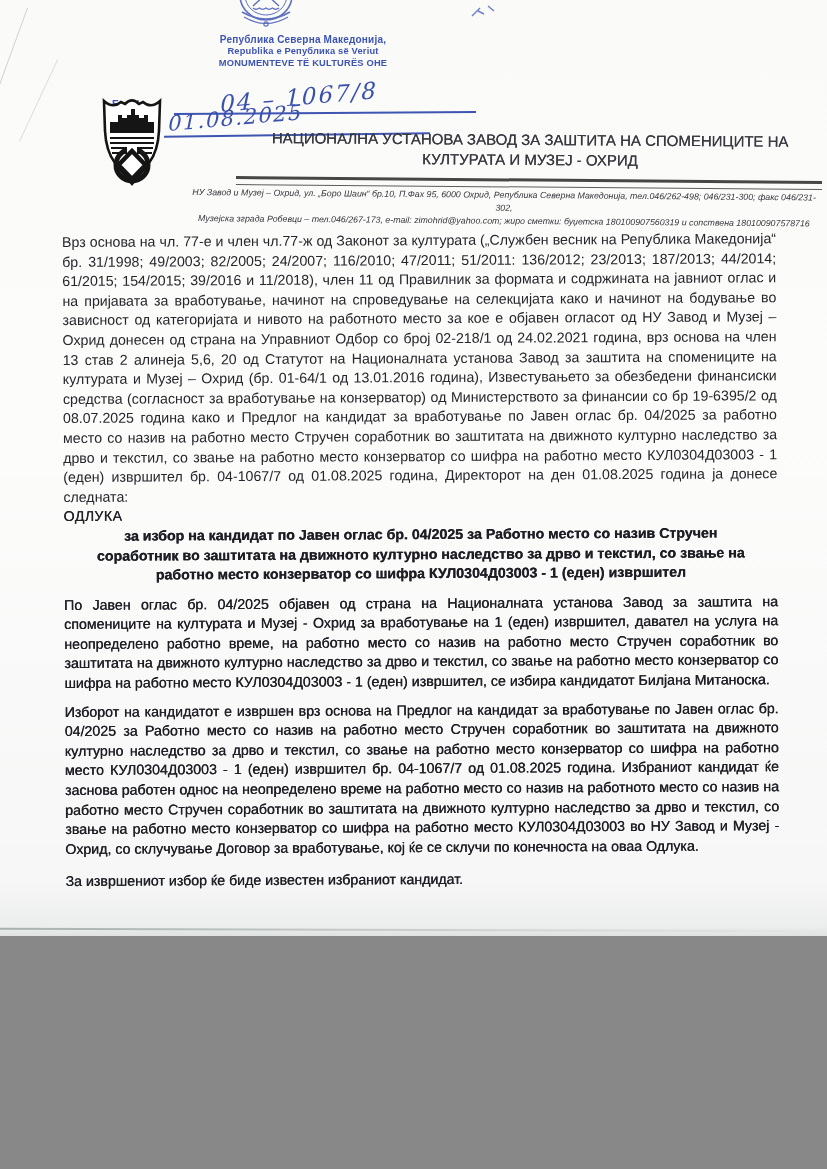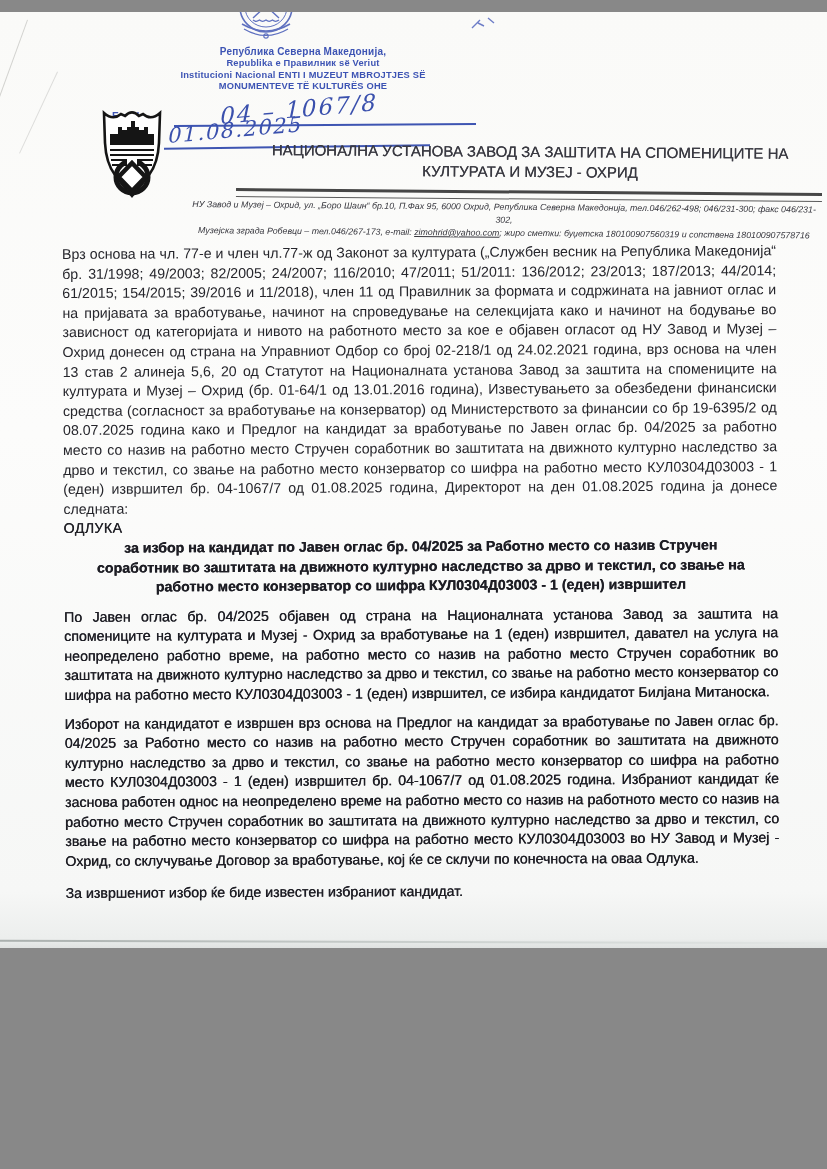--- a/index.html
+++ b/index.html
@@ -1,18 +1,18 @@
 <!DOCTYPE html>
 <html><head>
 <meta charset="utf-8">
 <style>
   html,body{margin:0;padding:0;}
   body{background:#888;font-family:"Liberation Sans",sans-serif;}
   .page{
-    position:relative;width:827px;height:936px;margin:12px auto;overflow:hidden;
+    position:relative;width:827px;height:936px;margin:0 auto;overflow:hidden;
     background:linear-gradient(180deg,#fafaf8 0%,#fcfcfb 45%,#f6f7f6 94%,#eceeed 99%,#dfe2e1 100%);
     color:#26262c;
   }
   
   .fold-a{position:absolute;left:28px;top:8px;width:150px;height:1px;background:#d3d3d0;transform:rotate(110deg);transform-origin:left top;}
   .fold-b{position:absolute;left:58px;top:60px;width:90px;height:1px;background:#dddddb;transform:rotate(115deg);transform-origin:left top;}
   .page-edge{position:absolute;left:0;bottom:5px;width:100%;height:2px;background:linear-gradient(90deg,#aab0ae,#cfd4d2 60%,#e4e7e6);transform:rotate(0.18deg);}
 
   
   .stamp{position:absolute;left:108px;top:0;width:390px;text-align:center;color:#3d54b4;}
@@ -35,21 +35,21 @@
   
   .doc-title{
     position:absolute;left:268px;top:130px;width:524px;text-align:center;
     font-size:15px;line-height:19.5px;color:#3a3a42;transform:rotate(0.4deg);
     text-shadow:.25px 0 0 currentColor;
   }
   .rule{position:absolute;left:236px;top:176px;width:586px;height:5px;
     border-top:3px solid #474747;border-bottom:1px solid #5c5c5c;transform:rotate(0.5deg);transform-origin:left center;}
   .address{position:absolute;left:186px;top:186px;width:636px;text-align:center;
     font-style:italic;font-size:8.8px;line-height:12.8px;color:#35353c;transform:rotate(0.5deg);transform-origin:left center;}
-  .address .email{text-decoration:underline;}
+  .address .email{}
 
   
   .body-text{position:absolute;left:62px;top:233px;width:714px;transform:rotate(-0.3deg);transform-origin:left top;}
   .body-text p{margin:0;font-size:14.2px;line-height:19.6px;text-align:justify;}
   .decision-title{margin-top:64px;text-align:center;font-size:14.4px;letter-spacing:.4px;color:#222228;text-shadow:.25px 0 0 currentColor;}
   .decision-subtitle{margin-top:7px;padding:0 26px;font-weight:bold;text-align:center !important;font-size:14.2px;line-height:20.2px;}
   .p2{margin-top:10px !important;line-height:19.6px;}
   .p3{margin-top:9px !important;}
   .thick{text-shadow:.35px 0 0 currentColor;color:#1e1e25;}
   .closing{margin-top:13px !important;text-align:left !important;}
@@ -74,22 +74,21 @@
         <path d="M6,30 Q30,44 54,30" stroke-width="1.6"></path>
         <path d="M8,35 Q30,48 52,35" stroke-width="1.2"></path>
         <circle cx="30" cy="42" r="2.2" stroke-width="1.2"></circle>
       </g>
     </svg>
     <svg class="pen-tick" viewBox="0 0 36 20">
       <path d="M4,14 L12,6 M10,9 L16,12 M20,4 L26,9" fill="none" stroke="#4b5fbb" stroke-width="1.4"></path>
     </svg>
     <div class="stamp-lines">
       <div class="s-mk">Република Северна Македонија,</div>
-      <div class="s-sq">Republika e Правилник së Veriut</div>
-      <div class="s-sq">Institucioni Nacional ENTI I MUZEUT MBROJTJES SË</div>
+      <div class="s-sq">Republika e Република së Veriut</div>
       <div class="s-sq">MONUMENTEVE TË KULTURËS OHE</div>
     </div>
     <div class="num-label">Бр./Nr.</div>
     <div class="underline1"></div>
     <div class="hand hand-num">04 – 1067/8</div>
     <div class="hand hand-date">01.08.2025</div>
     <div class="underline2"></div>
   </div>
 
   <svg class="shield" viewBox="0 0 70 100">

